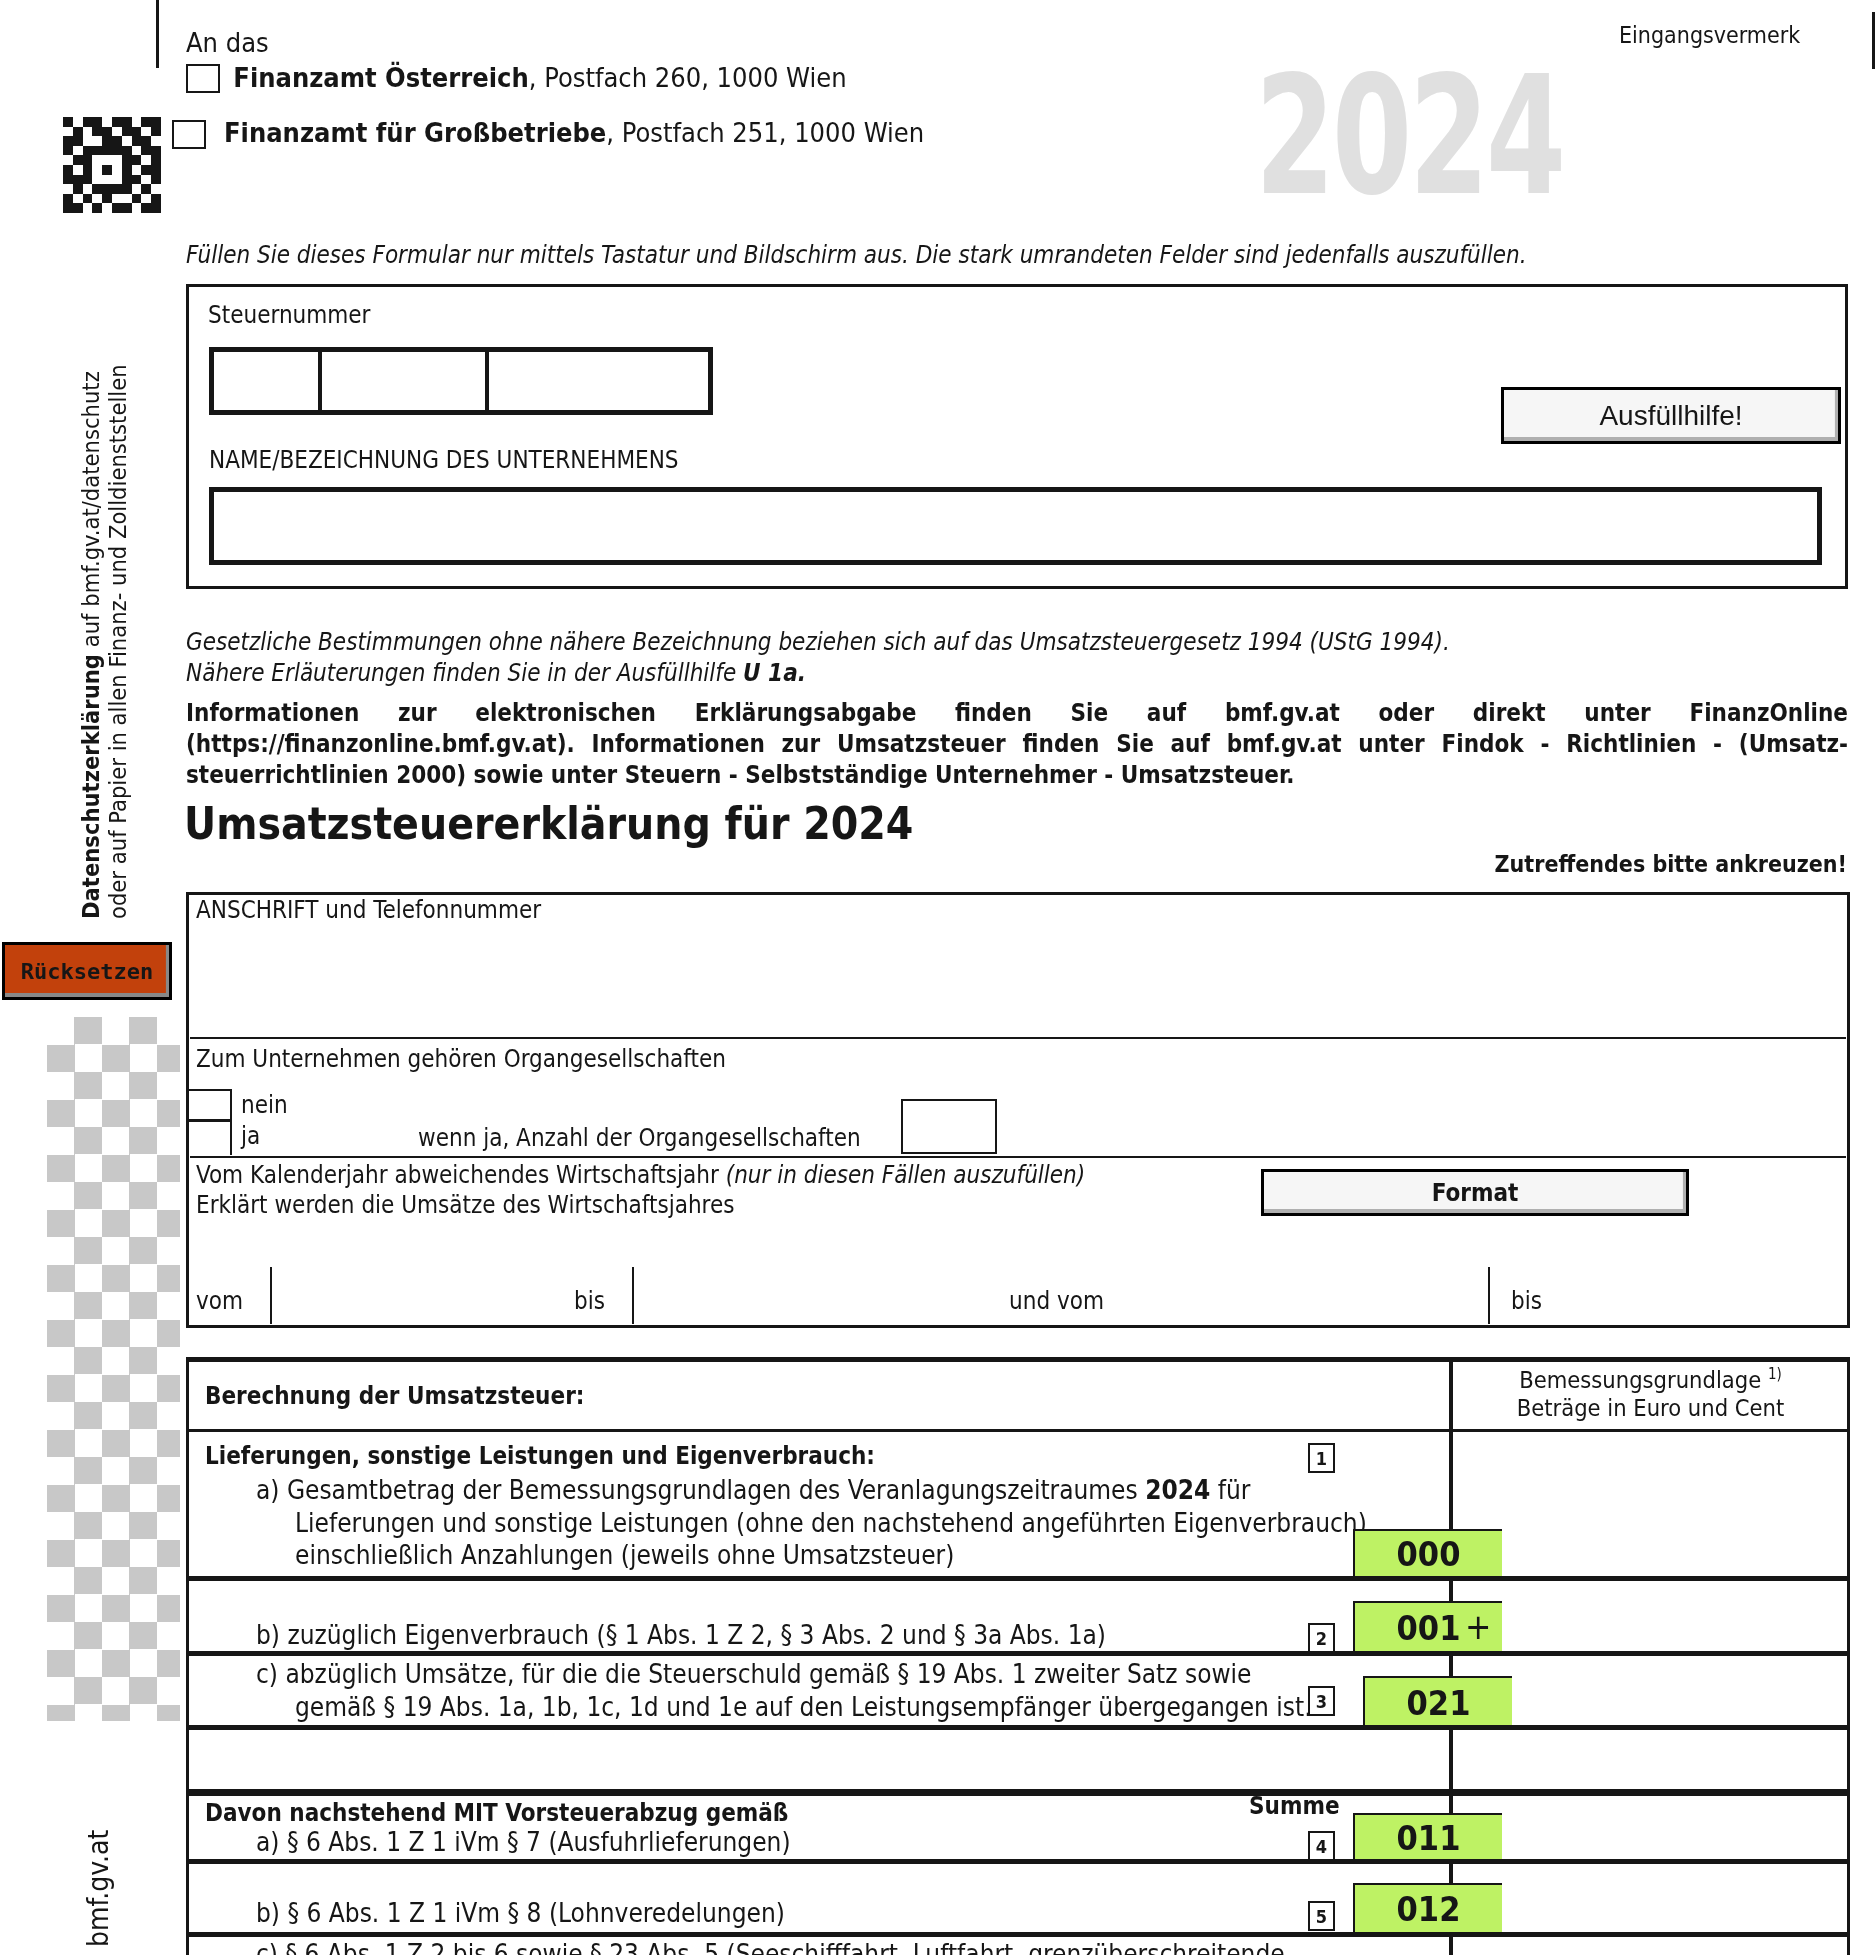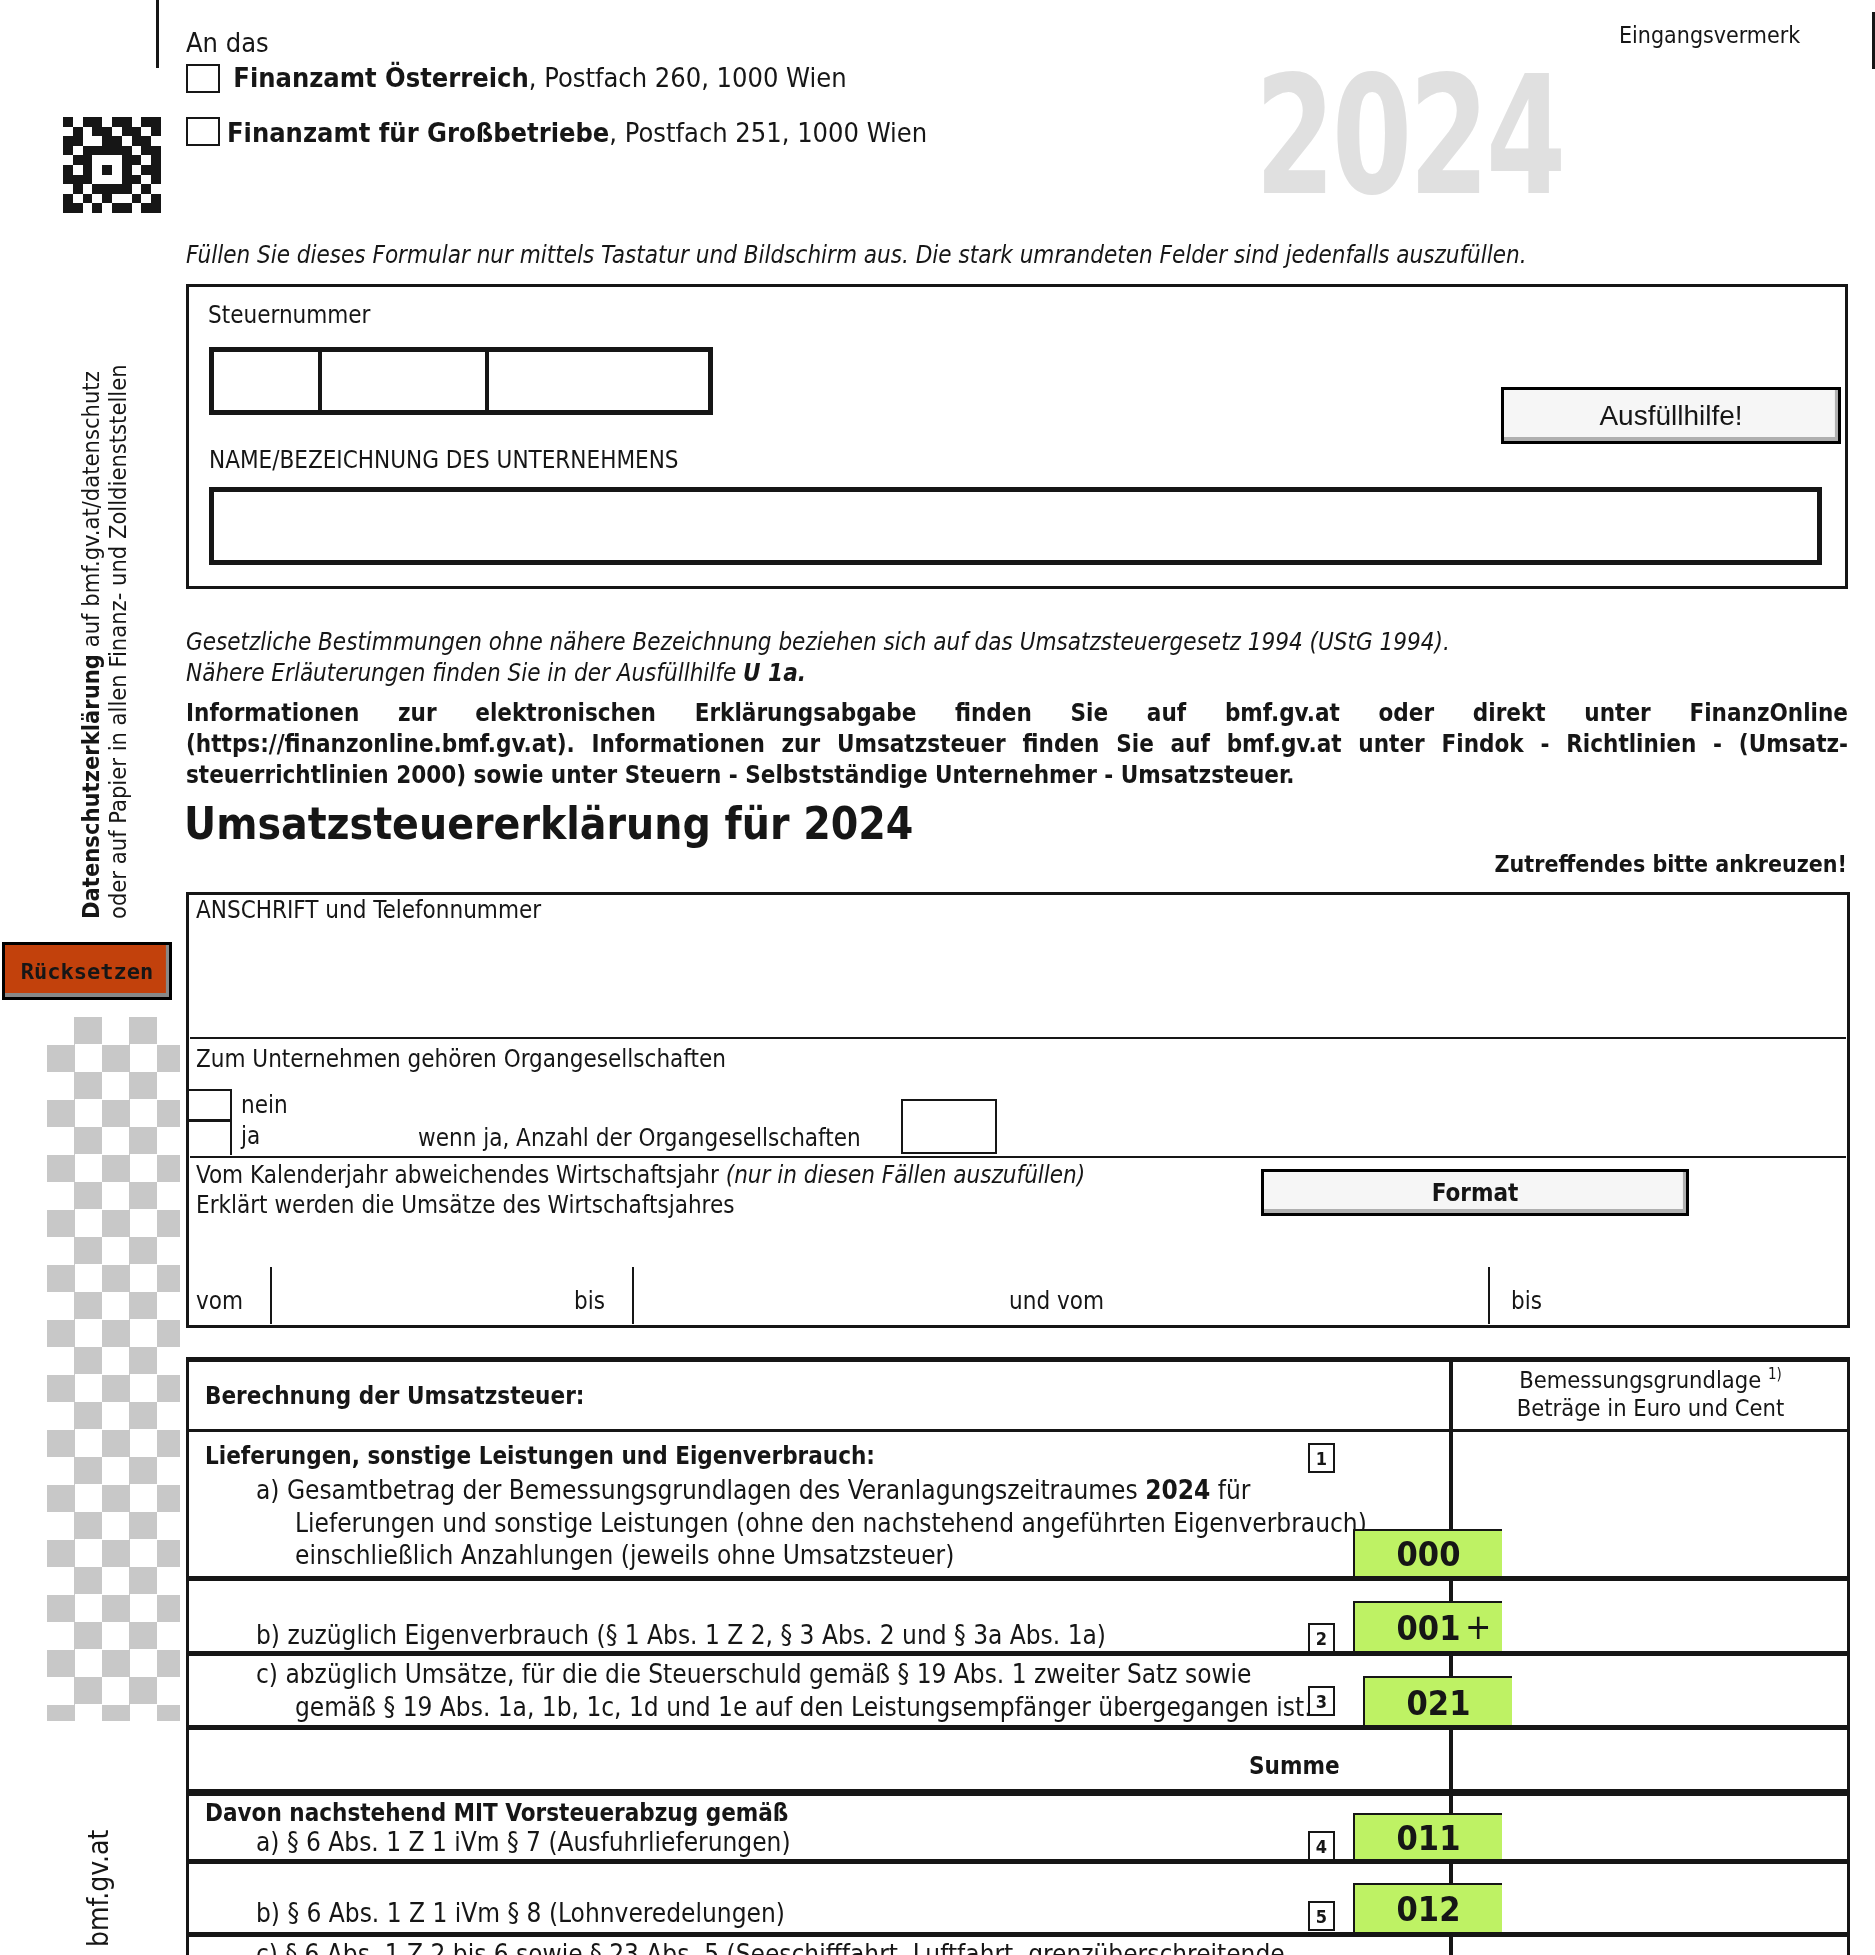--- a/index.html
+++ b/index.html
@@ -49,21 +49,21 @@
 <div class="abs" id="addr-bracket-left"></div>
 <div class="abs" id="addr-bracket-right"></div>
 <div class="abs t70" style="left:186px; top:26.6px;">An das</div>
 <div class="abs t58" style="left:1619px; top:21.5px;">Eingangsvermerk</div>
 <div class="abs" id="year-watermark">2024</div>
 
 <div class="abs" style="left:186px; top:62px; display:flex; align-items:center; gap:13.3px;">
   <div class="cb"></div>
   <div class="t70"><span class="b">Finanzamt Österreich</span><span>, Postfach 260, 1000 Wien</span></div>
 </div>
-<div class="abs" style="left:186px; top:117px; display:flex; align-items:flex-start; gap:7px;">
+<div class="abs" style="left:172px; top:117px; display:flex; align-items:flex-end; gap:18px;">
   <div class="cb"></div>
   <div class="t70"><span class="b">Finanzamt für Großbetriebe</span><span>, Postfach 251, 1000 Wien</span></div>
 </div>
 
 <div class="abs qr" style="left:63px; top:117px; height:96px;">
   <div></div>
     <div class="w"></div>
     <div></div>
     <div></div>
     <div class="w"></div>
@@ -258,21 +258,21 @@
 
 <div class="row-text" style="left:256px; top:1658px;">
   <div>c) abzüglich Umsätze, für die die Steuerschuld gemäß § 19 Abs. 1 zweiter Satz sowie</div>
   <div style="padding-left:39px;">gemäß § 19 Abs. 1a, 1b, 1c, 1d und 1e auf den Leistungsempfänger übergegangen ist.</div>
 </div>
 <div class="num-box" style="left:1308px; top:1686px;">3</div>
 <div class="kz" style="left:1363px; top:1676px; height:51px;text-align:right;">021</div>
 <input class="abs" style="left: 1454px; top: 1656px; width: 393px; height: 66px; border: none; outline: none; background: transparent;" value="">
 <div class="grid-line-h" style="left:188px; top:1725px; width:1660px;"></div>
 
-<div class="abs b" style="left:1249px; top:1752px; font-size:24px;text-align:center;">Summe</div>
+<div class="abs b" style="left:1249px; top:1792px; font-size:24px;text-align:center;">Summe</div>
 <input class="abs" style="left: 1454px; top: 1730px; width: 393px; height: 57px; border: none; outline: none; background: transparent;" value="">
 <div class="grid-line-h" style="left:188px; top:1789px; width:1660px; height:7px;"></div>
 
 <div class="abs b" style="left:205px; top:1799px; font-size:24px;">Davon nachstehend MIT Vorsteuerabzug gemäß</div>
 <div class="row-text" style="left:256px; top:1826px;">a) § 6 Abs. 1 Z 1 iVm § 7 (Ausfuhrlieferungen)</div>
 <div class="num-box" style="left:1308px; top:1831px;">4</div>
 <div class="kz" style="left:1353px; top:1813px; height:47px;">011</div>
 <input class="abs" style="left: 1454px; top: 1797px; width: 393px; height: 63px; border: none; outline: none; background: transparent;" value="">
 <div class="grid-line-h" style="left:188px; top:1859px; width:1660px;"></div>
 

